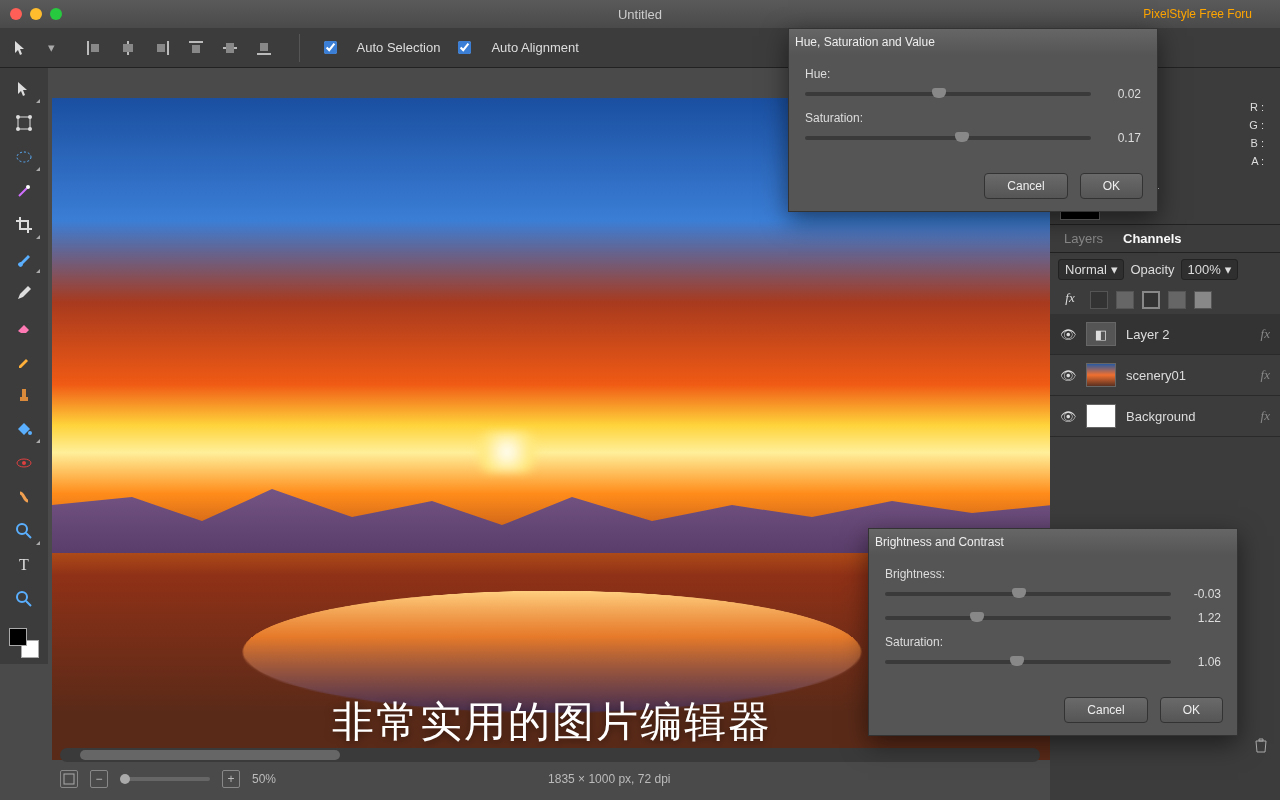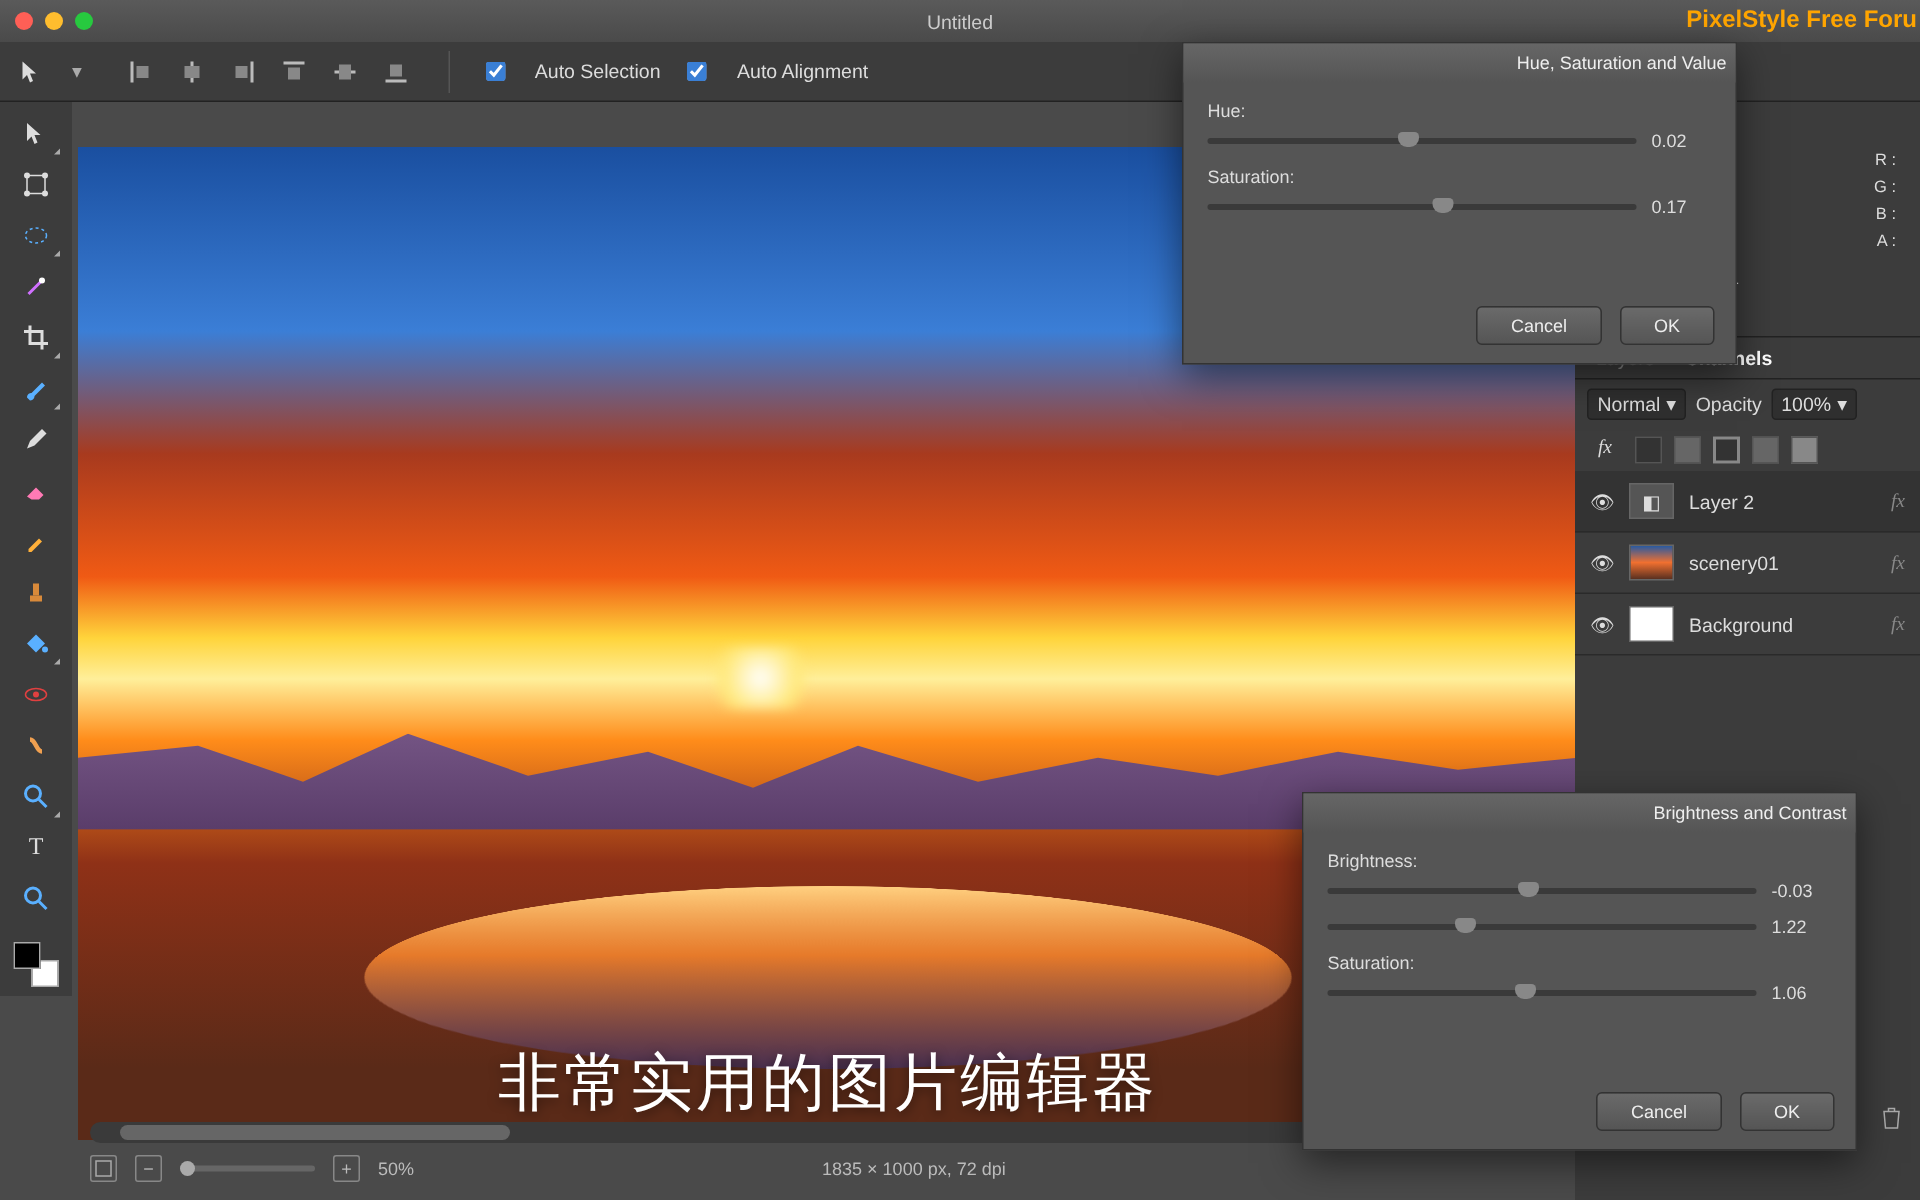--- a/index.html
+++ b/index.html
@@ -4,21 +4,21 @@
 <style>
 * { box-sizing: border-box; margin: 0; padding: 0; font-family: -apple-system, "Helvetica Neue", Arial, sans-serif; }
 body { width: 1280px; height: 800px; background: #4a4a4a; color: #ddd; font-size: 13px; overflow: hidden; position: relative; }
 
 
 .title-bar { height: 28px; background: linear-gradient(#5a5a5a,#4a4a4a); display: flex; align-items: center; padding: 0 10px; position: relative; }
 .traffic { display: flex; gap: 8px; }
 .tdot { width: 12px; height: 12px; border-radius: 50%; }
 .tred { background: #ff5f56; } .tyel { background: #ffbd2e; } .tgrn { background: #27c93f; }
 .title { position: absolute; left: 50%; transform: translateX(-50%); color: #ccc; font-size: 13px; }
-.forum { position: absolute; right: 2px; color: #ffa500; font-weight: bold; font-size: 16px; }
+.forum { position: absolute; right: 28px; color: #ffa500; font-weight: normal; font-size: 12px; }
 
 
 .option-bar { height: 40px; background: #3c3c3c; border-bottom: 1px solid #222; display: flex; align-items: center; padding: 0 12px; gap: 18px; }
 .cursor-ico { width: 18px; height: 18px; }
 .align-group { display: flex; gap: 12px; margin-left: 10px; }
 .align-btn { width: 22px; height: 22px; display: flex; align-items: center; justify-content: center; cursor: pointer; }
 .sep { width: 1px; height: 28px; background: #555; margin: 0 6px; }
 .chk { display: flex; align-items: center; gap: 20px; color: #ddd; }
 .chk input { accent-color: #3a7fd5; }
 
@@ -67,30 +67,30 @@
 .eye{width:16px;}
 .thumb{width:30px;height:24px;border:1px solid #666;}
 .thumb.scene{background:linear-gradient(to bottom,#2a5aa0,#f07030,#5a3020);}
 .thumb.white{background:#fff;}
 .thumb.adj{background:#555;display:flex;align-items:center;justify-content:center;}
 .fxr{margin-left:auto;font-style:italic;font-family:serif;color:#888;}
 .trash{position:absolute;right:10px;bottom:46px;color:#aaa;cursor:pointer;}
 
 
 .dialog { position: absolute; background: #555; border: 1px solid #333; box-shadow: 0 8px 24px rgba(0,0,0,.5); color:#ddd; font-size:12px;}
-.dialog .dtitle { text-align:right; padding:6px; background: linear-gradient(#666,#555); font-weight:500; color:#eee;}
+.dialog .dtitle { text-align:left; padding:6px; background: linear-gradient(#666,#555); font-weight:500; color:#eee;}
 .dbody{padding:12px 16px;}
 .field{margin-bottom:10px;}
 .field label{display:block;margin-bottom:6px;}
 .srow{display:flex;align-items:center;gap:10px;}
 .slider{flex:1;height:4px;background:#3a3a3a;border-radius:2px;position:relative;}
 .knob{position:absolute;width:14px;height:10px;background:#888;border-radius:3px 3px 6px 6px;top:-4px;transform:translateX(-50%);}
-.val{min-width:40px;}
+.val{min-width:40px;text-align:right;}
 .btnrow{display:flex;justify-content:flex-end;gap:12px;padding:6px 14px 12px;}
-.btn{background:linear-gradient(#6a6a6a,#555);border:1px solid #333;border-radius:4px;padding:5px 22px;cursor:pointer;color:#eee;margin-top:31px;}
+.btn{background:linear-gradient(#6a6a6a,#555);border:1px solid #333;border-radius:4px;padding:5px 22px;cursor:pointer;color:#eee;}
 
 svg{display:block;}
 </style>
 </head>
 <body>
 
 <div class="title-bar">
   <div class="traffic">
     <div class="tdot tred"></div>
     <div class="tdot tyel"></div>

